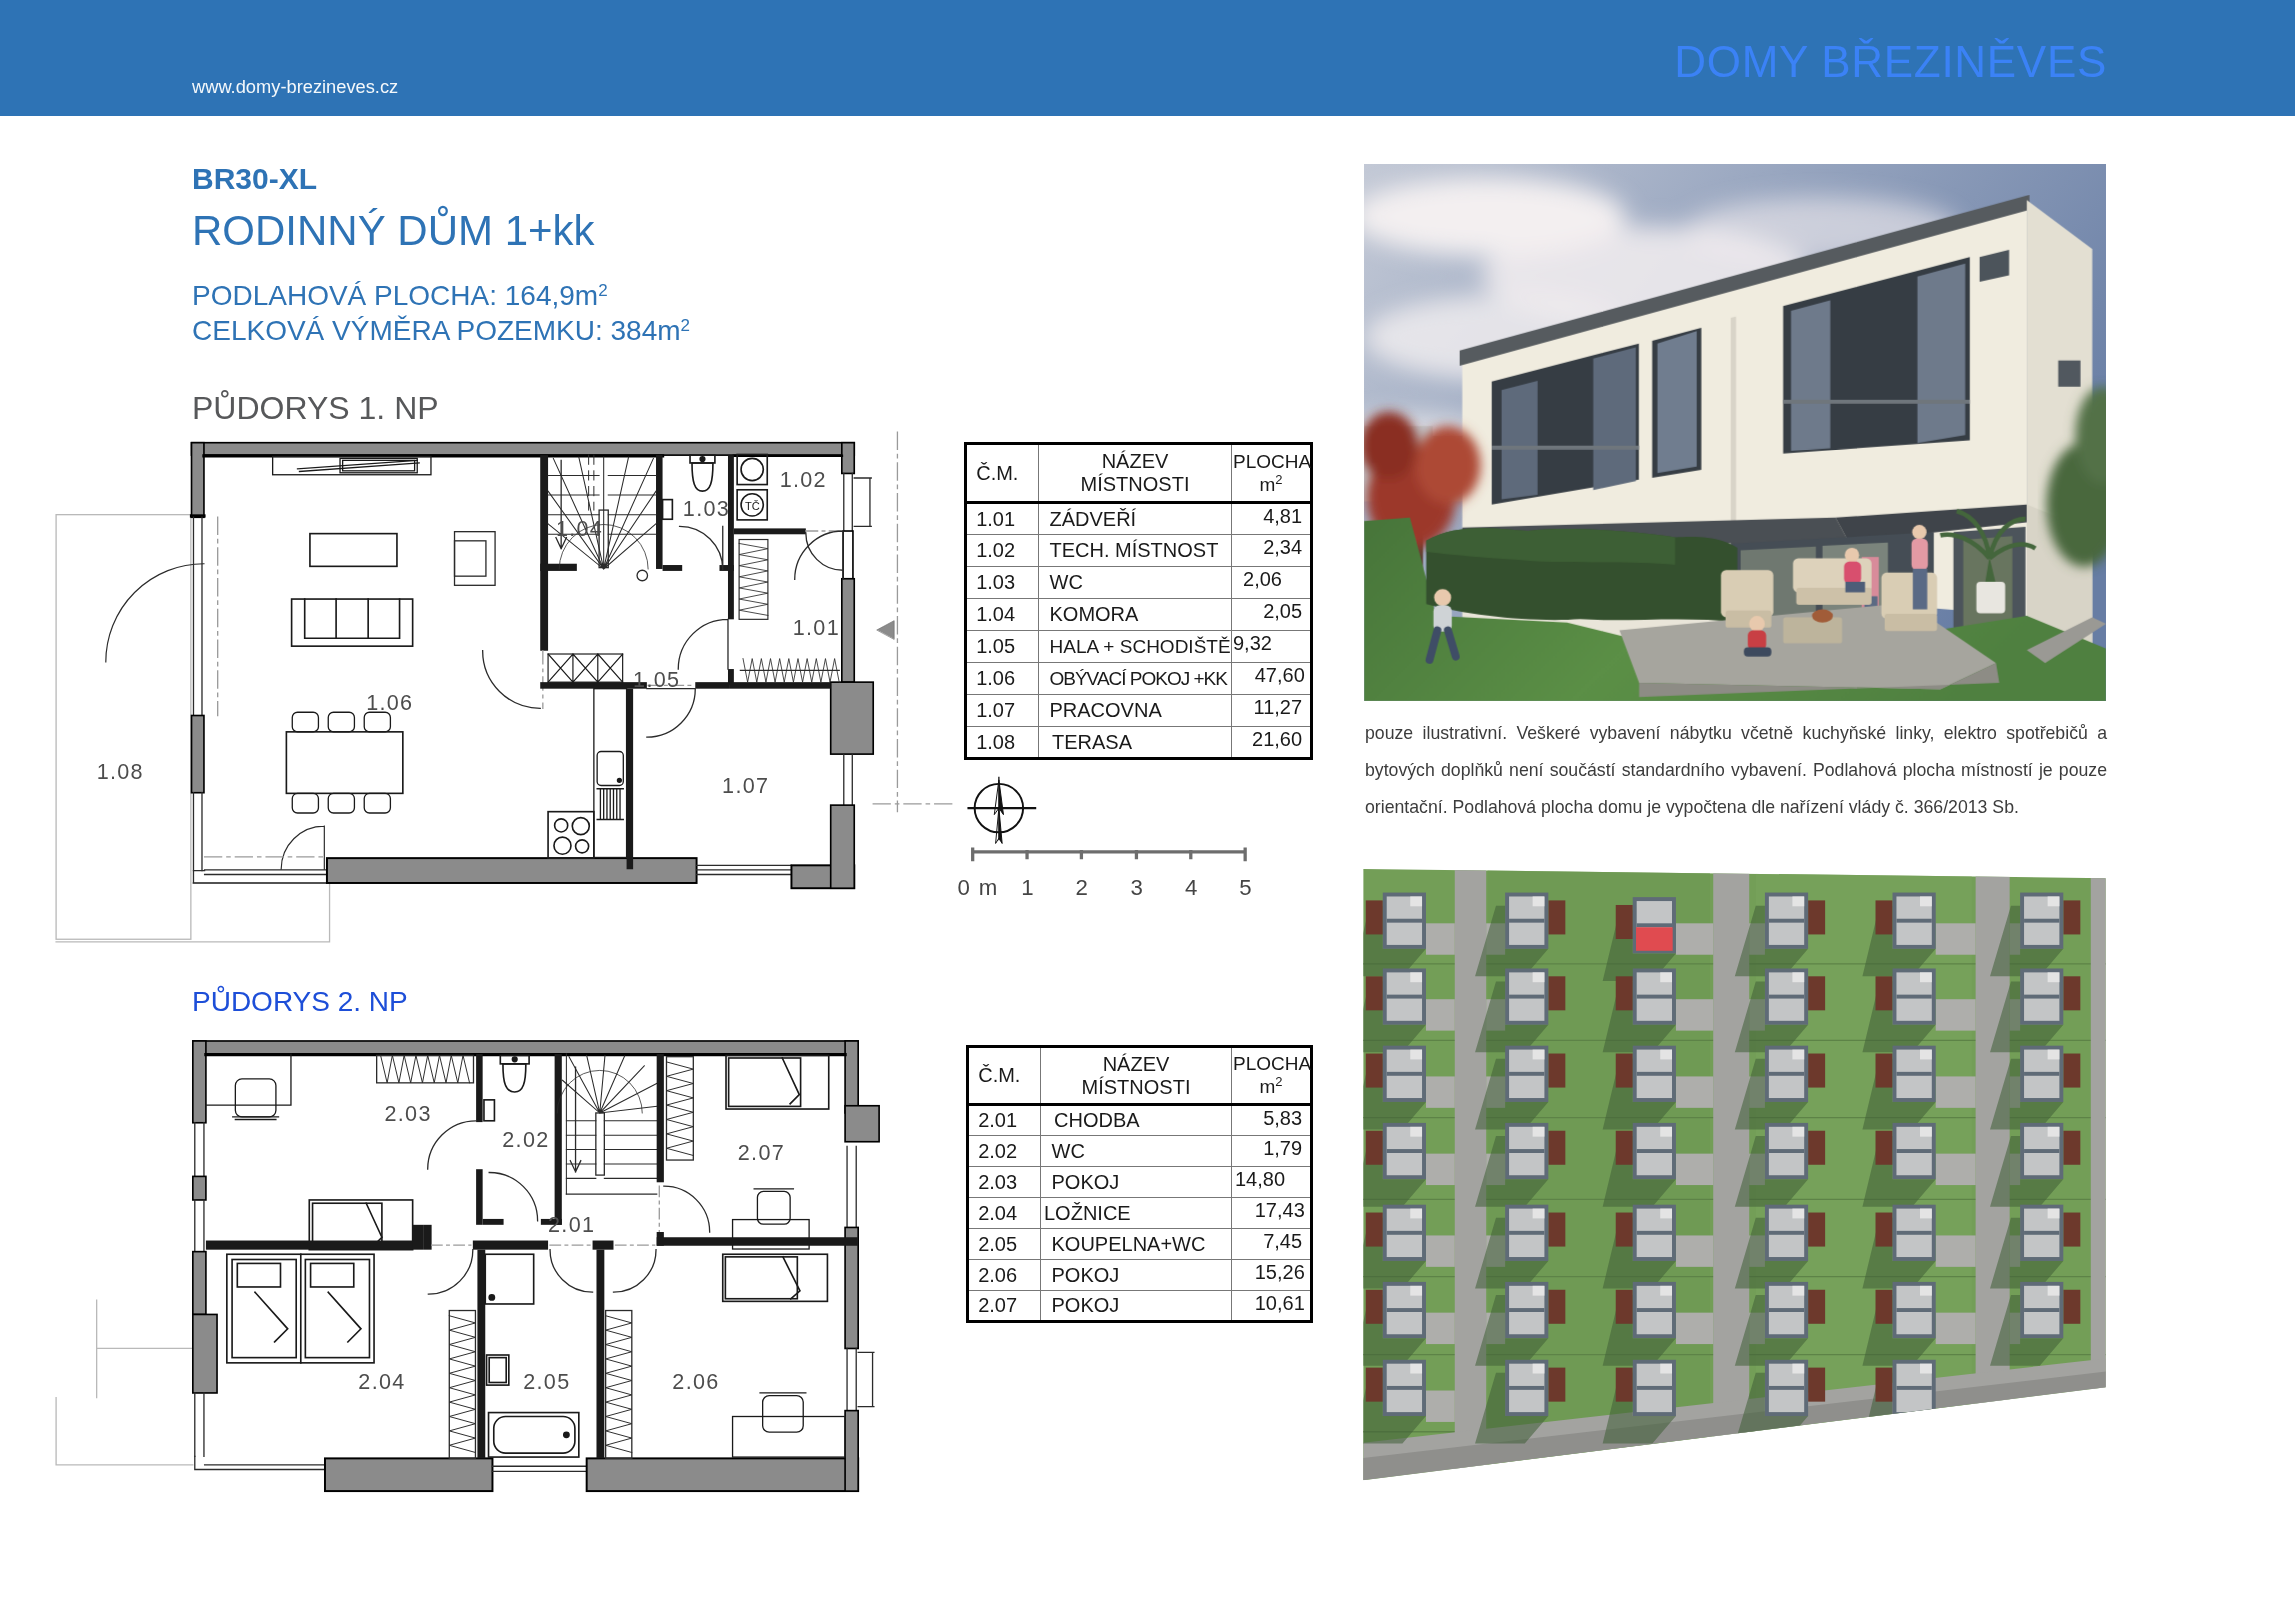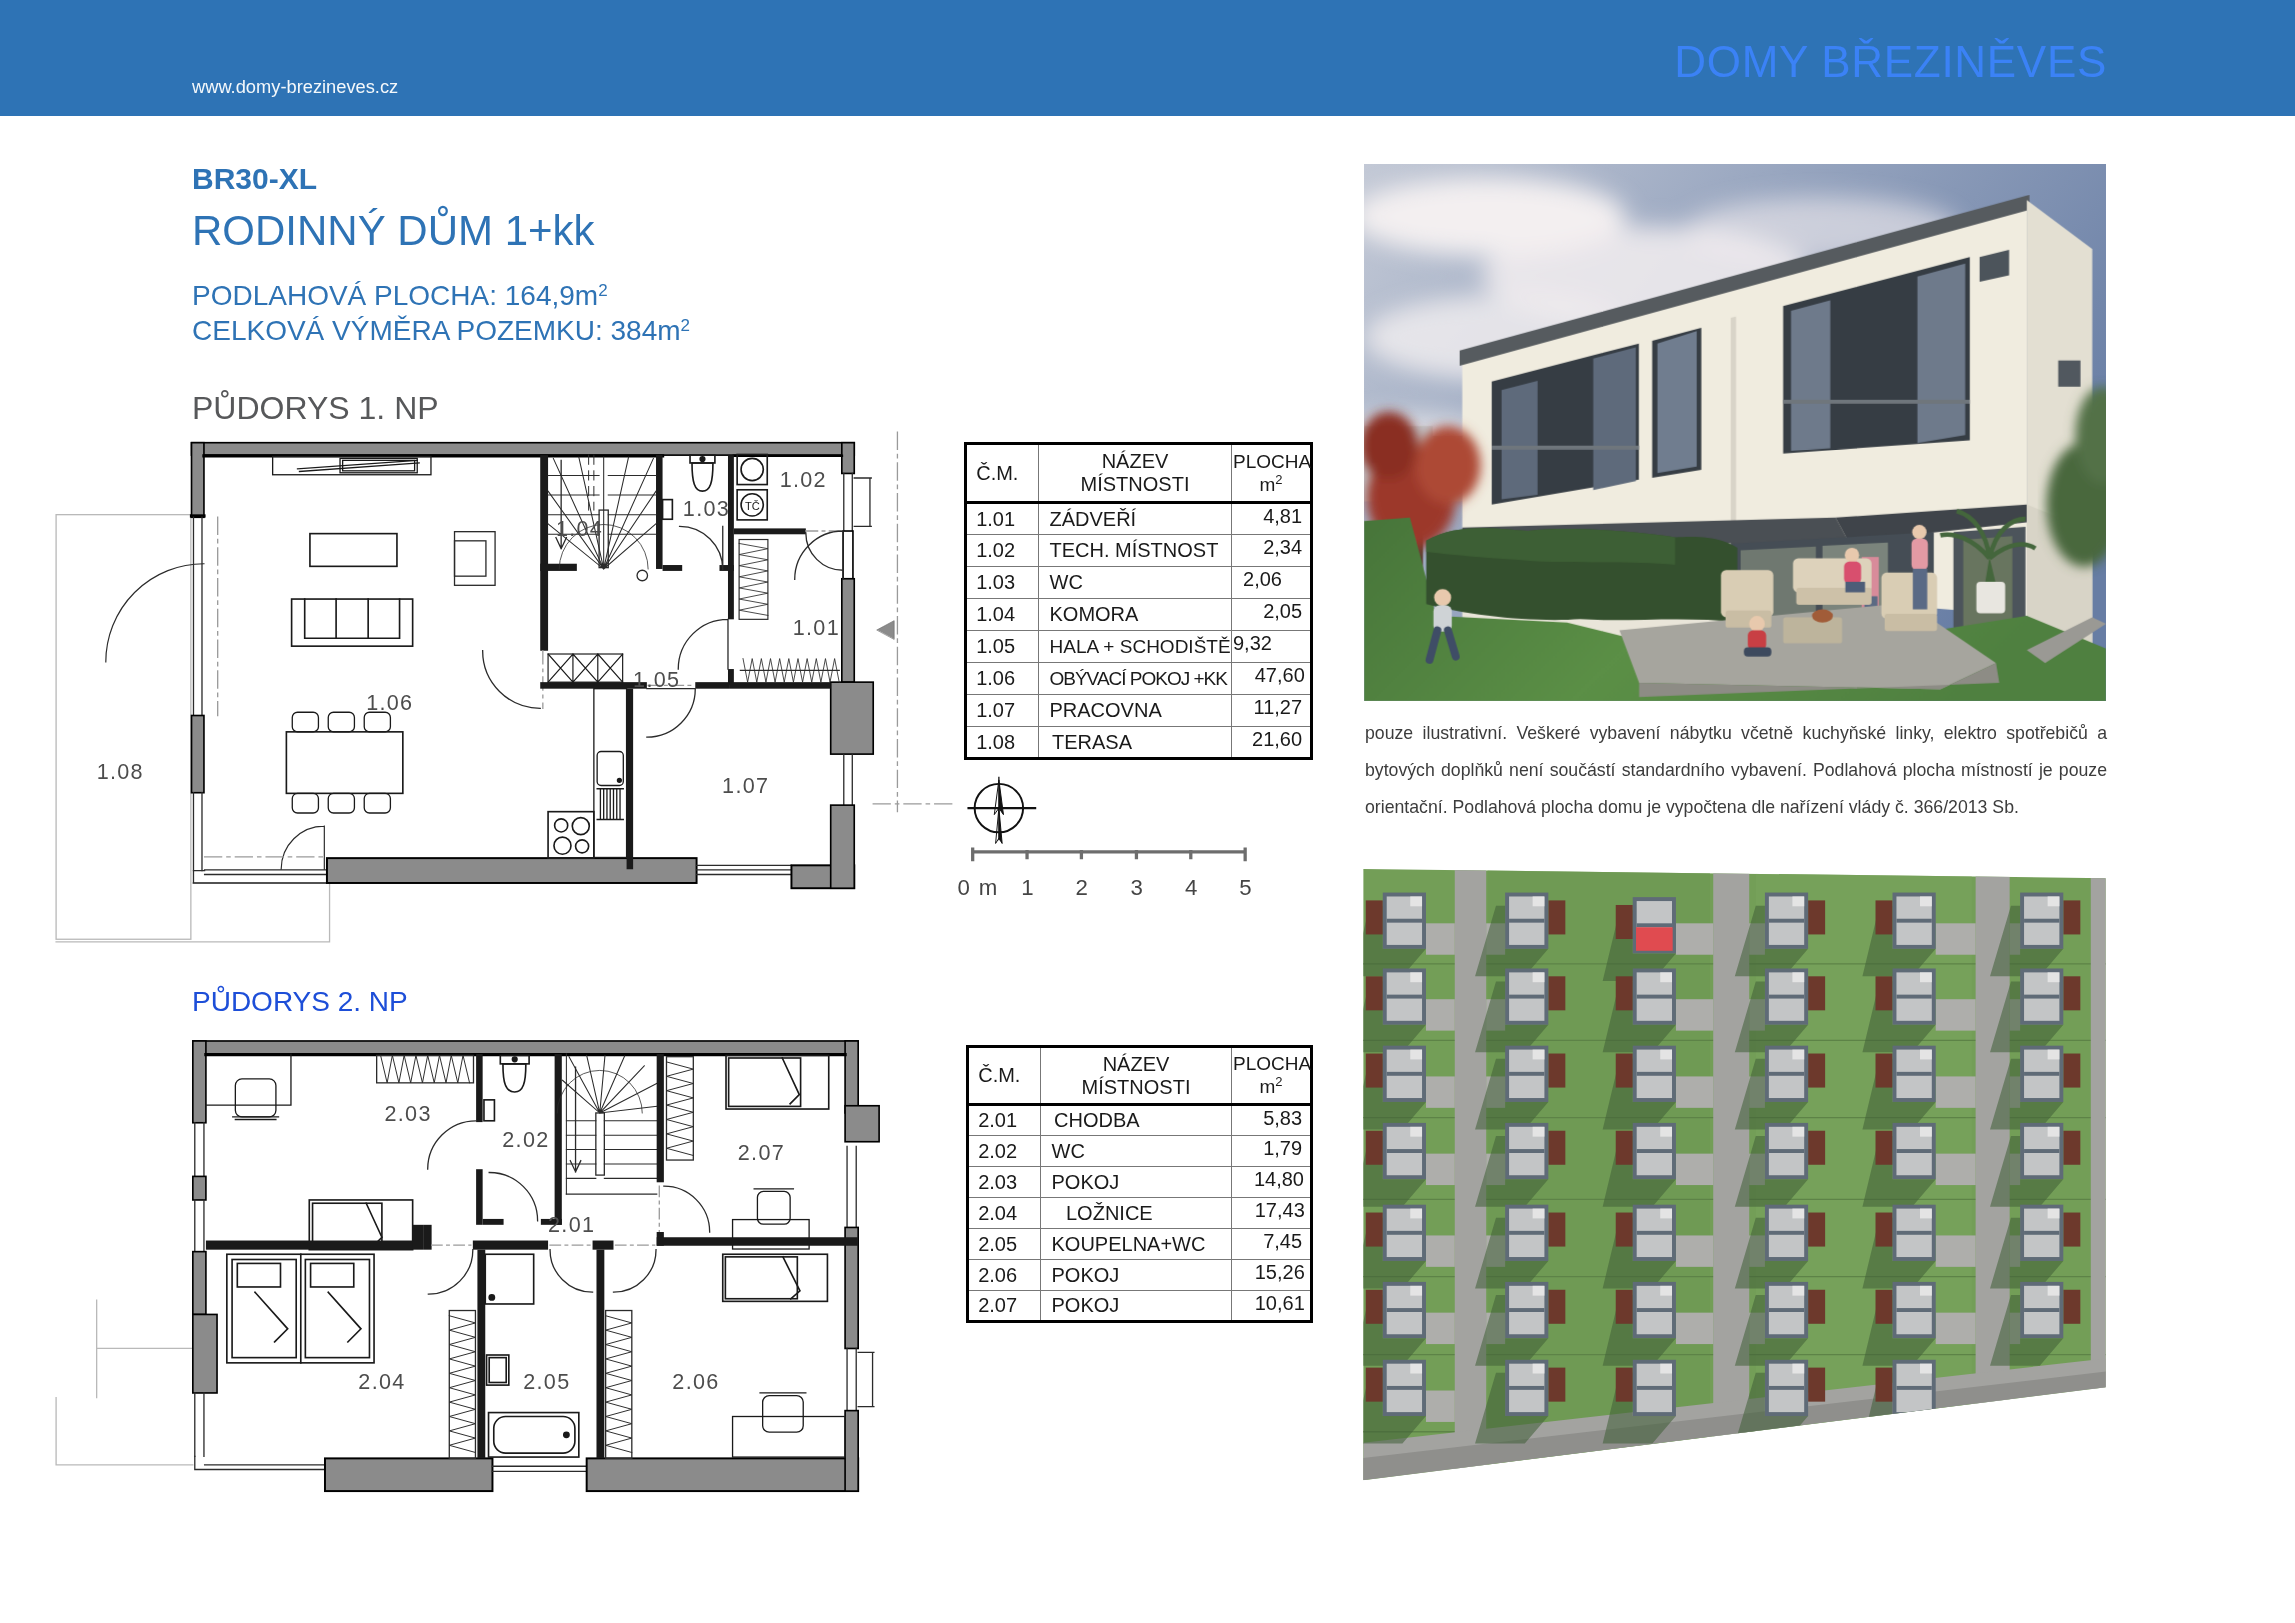--- a/index.html
+++ b/index.html
@@ -101,25 +101,25 @@
         <td style="text-align:right;padding-right:7.9px;vertical-align:top;">5,83</td>
       </tr>
  <tr style="height:31px;border-bottom:1.3px solid #777;">
         <td style="border-right:1.3px solid #777;padding-left:9.2px;">2.02</td>
         <td style="border-right:1.3px solid #777;padding-left:10.5px;">WC</td>
         <td style="text-align:right;padding-right:7.9px;vertical-align:top;">1,79</td>
       </tr>
  <tr style="height:31px;border-bottom:1.3px solid #777;">
         <td style="border-right:1.3px solid #777;padding-left:9.2px;">2.03</td>
         <td style="border-right:1.3px solid #777;padding-left:10.5px;">POKOJ</td>
-        <td style="text-align:right;padding-right:6px;vertical-align:top;">14,80</td>
+        <td style="text-align:center;padding-right:23px;vertical-align:top;">14,80</td>
       </tr>
  <tr style="height:31px;border-bottom:1.3px solid #777;">
         <td style="border-right:1.3px solid #777;padding-left:9.2px;">2.04</td>
-        <td style="border-right:1.3px solid #777;padding-left:25px;">LOŽNICE</td>
+        <td style="border-right:1.3px solid #777;padding-left:3px;">LOŽNICE</td>
         <td style="text-align:right;padding-right:5.2px;vertical-align:top;">17,43</td>
       </tr>
  <tr style="height:31px;border-bottom:1.3px solid #777;">
         <td style="border-right:1.3px solid #777;padding-left:9.2px;">2.05</td>
         <td style="border-right:1.3px solid #777;padding-left:10.5px;">KOUPELNA+WC</td>
         <td style="text-align:right;padding-right:7.9px;vertical-align:top;">7,45</td>
       </tr>
  <tr style="height:31px;border-bottom:1.3px solid #777;">
         <td style="border-right:1.3px solid #777;padding-left:9.2px;">2.06</td>
         <td style="border-right:1.3px solid #777;padding-left:10.5px;">POKOJ</td>

